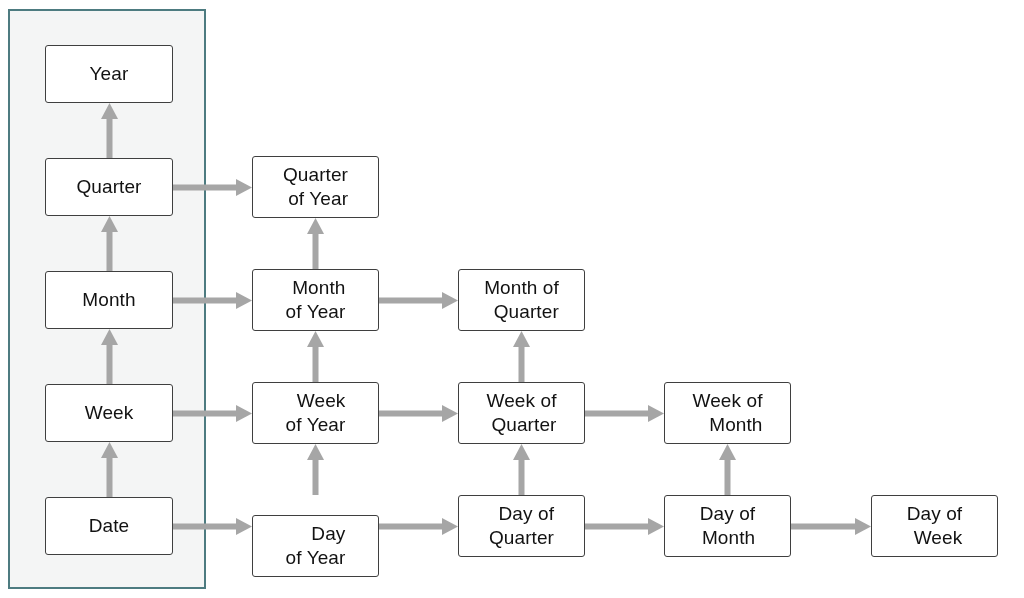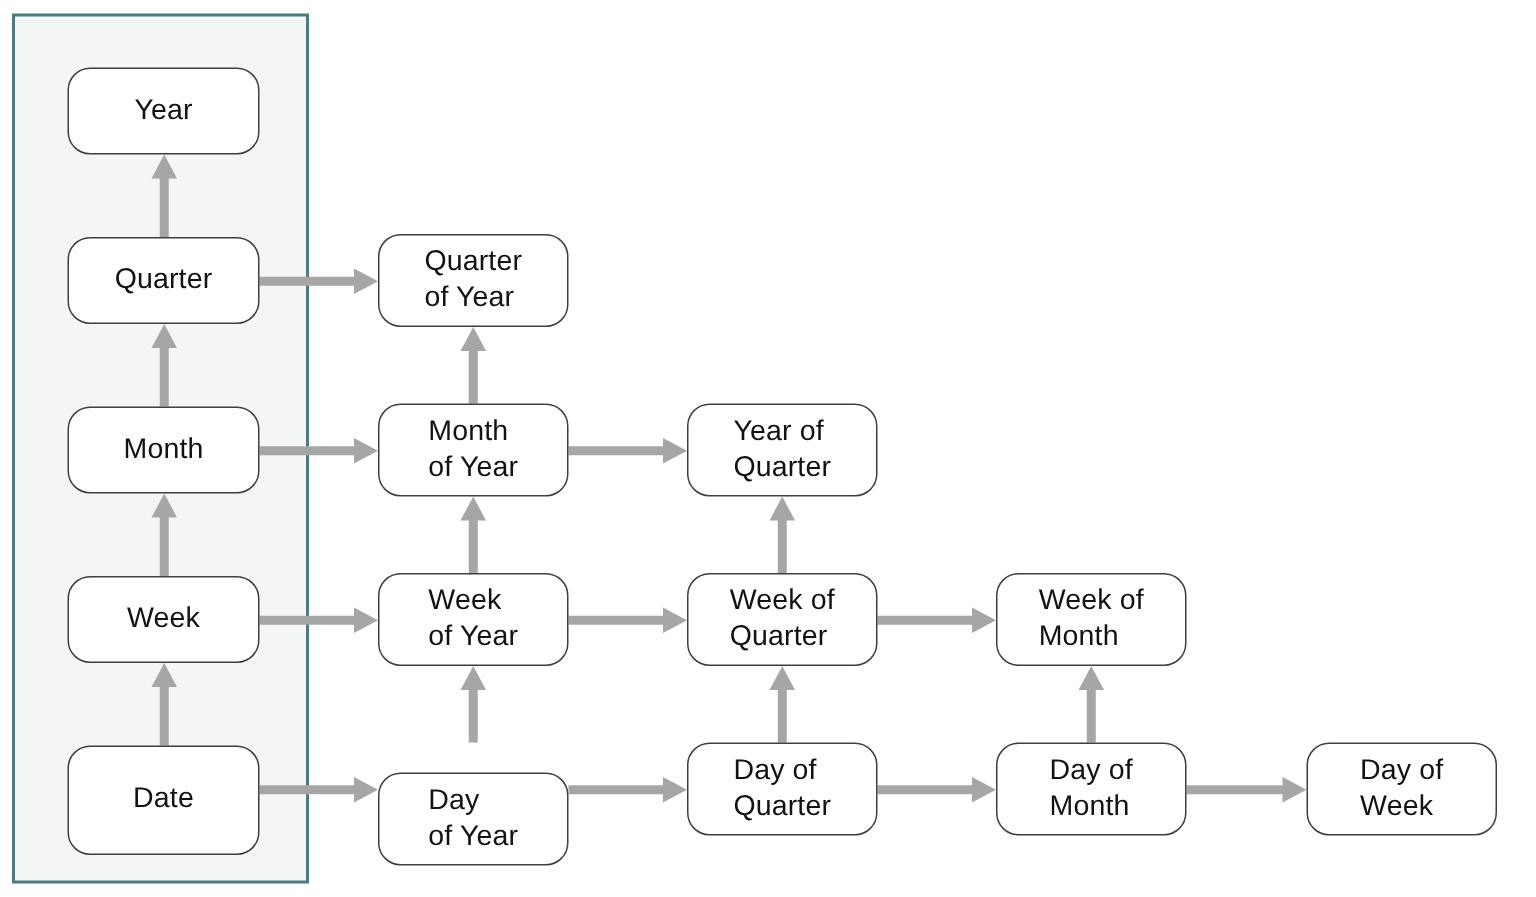--- a/index.html
+++ b/index.html
@@ -25,25 +25,25 @@
     height: 580px;
     background: #f4f5f5;
     border: 2px solid #4d7b80;
     box-sizing: border-box;
   }
   .node {
     position: absolute;
     box-sizing: border-box;
     background: #ffffff;
     border: 1.6px solid #3f3f3f;
-    border-radius: 15px;
+    border-radius: 3px;
     display: flex;
     align-items: center;
     justify-content: center;
-    text-align: left;
+    text-align: right;
     color: #121212;
     font-size: 19px;
     line-height: 1.28;
     letter-spacing: 0.1px;
     white-space: pre-line;
     z-index: 3;
   }
   .arrow {
     position: absolute;
     z-index: 2;
@@ -180,30 +180,30 @@
           <rect x="0" y="5.5" width="65" height="6" fill="#a6a6a6"></rect>
           <polygon points="64,0 80,8.5 64,17" fill="#a6a6a6"></polygon>
         </svg>
       </div>
     </div>
   <div id="node-layer">
       <div class="node" style="left: 45px; top: 45px; width: 128px; height: 58px; background: rgb(255, 255, 255); border-color: rgb(63, 63, 63); color: rgb(18, 18, 18);">Year</div>
       <div class="node" style="left: 45px; top: 158px; width: 128px; height: 58px; background: rgb(255, 255, 255); border-color: rgb(63, 63, 63); color: rgb(18, 18, 18);">Quarter</div>
       <div class="node" style="left: 45px; top: 271px; width: 128px; height: 58px; background: rgb(255, 255, 255); border-color: rgb(63, 63, 63); color: rgb(18, 18, 18);">Month</div>
       <div class="node" style="left: 45px; top: 384px; width: 128px; height: 58px; background: rgb(255, 255, 255); border-color: rgb(63, 63, 63); color: rgb(18, 18, 18);">Week</div>
-      <div class="node" style="left: 45px; top: 497px; width: 128px; height: 73px; background: rgb(255, 255, 255); border-color: rgb(63, 63, 63); color: rgb(18, 18, 18);">Date</div>
+      <div class="node" style="left: 45px; top: 497px; width: 128px; height: 58px; background: rgb(255, 255, 255); border-color: rgb(63, 63, 63); color: rgb(18, 18, 18);">Date</div>
       <div class="node" style="left: 252px; top: 156px; width: 127px; height: 62px; background: rgb(255, 255, 255); border-color: rgb(63, 63, 63); color: rgb(18, 18, 18);">Quarter
 of Year</div>
       <div class="node" style="left: 252px; top: 269px; width: 127px; height: 62px; background: rgb(255, 255, 255); border-color: rgb(63, 63, 63); color: rgb(18, 18, 18);">Month
 of Year</div>
       <div class="node" style="left: 252px; top: 382px; width: 127px; height: 62px; background: rgb(255, 255, 255); border-color: rgb(63, 63, 63); color: rgb(18, 18, 18);">Week
 of Year</div>
       <div class="node" style="left: 252px; top: 495px; width: 127px; height: 62px; background: rgb(255, 255, 255); border-color: rgb(63, 63, 63); color: rgb(18, 18, 18); margin-top: 20px;">Day
 of Year</div>
-      <div class="node" style="left: 458px; top: 269px; width: 127px; height: 62px; background: rgb(255, 255, 255); border-color: rgb(63, 63, 63); color: rgb(18, 18, 18);">Year of
+      <div class="node" style="left: 458px; top: 269px; width: 127px; height: 62px; background: rgb(255, 255, 255); border-color: rgb(63, 63, 63); color: rgb(18, 18, 18);">Month of
 Quarter</div>
       <div class="node" style="left: 458px; top: 382px; width: 127px; height: 62px; background: rgb(255, 255, 255); border-color: rgb(63, 63, 63); color: rgb(18, 18, 18);">Week of
 Quarter</div>
       <div class="node" style="left: 458px; top: 495px; width: 127px; height: 62px; background: rgb(255, 255, 255); border-color: rgb(63, 63, 63); color: rgb(18, 18, 18);">Day of
 Quarter</div>
       <div class="node" style="left: 664px; top: 382px; width: 127px; height: 62px; background: rgb(255, 255, 255); border-color: rgb(63, 63, 63); color: rgb(18, 18, 18);">Week of
 Month</div>
       <div class="node" style="left: 664px; top: 495px; width: 127px; height: 62px; background: rgb(255, 255, 255); border-color: rgb(63, 63, 63); color: rgb(18, 18, 18);">Day of
 Month</div>
       <div class="node" style="left: 871px; top: 495px; width: 127px; height: 62px; background: rgb(255, 255, 255); border-color: rgb(63, 63, 63); color: rgb(18, 18, 18);">Day of

